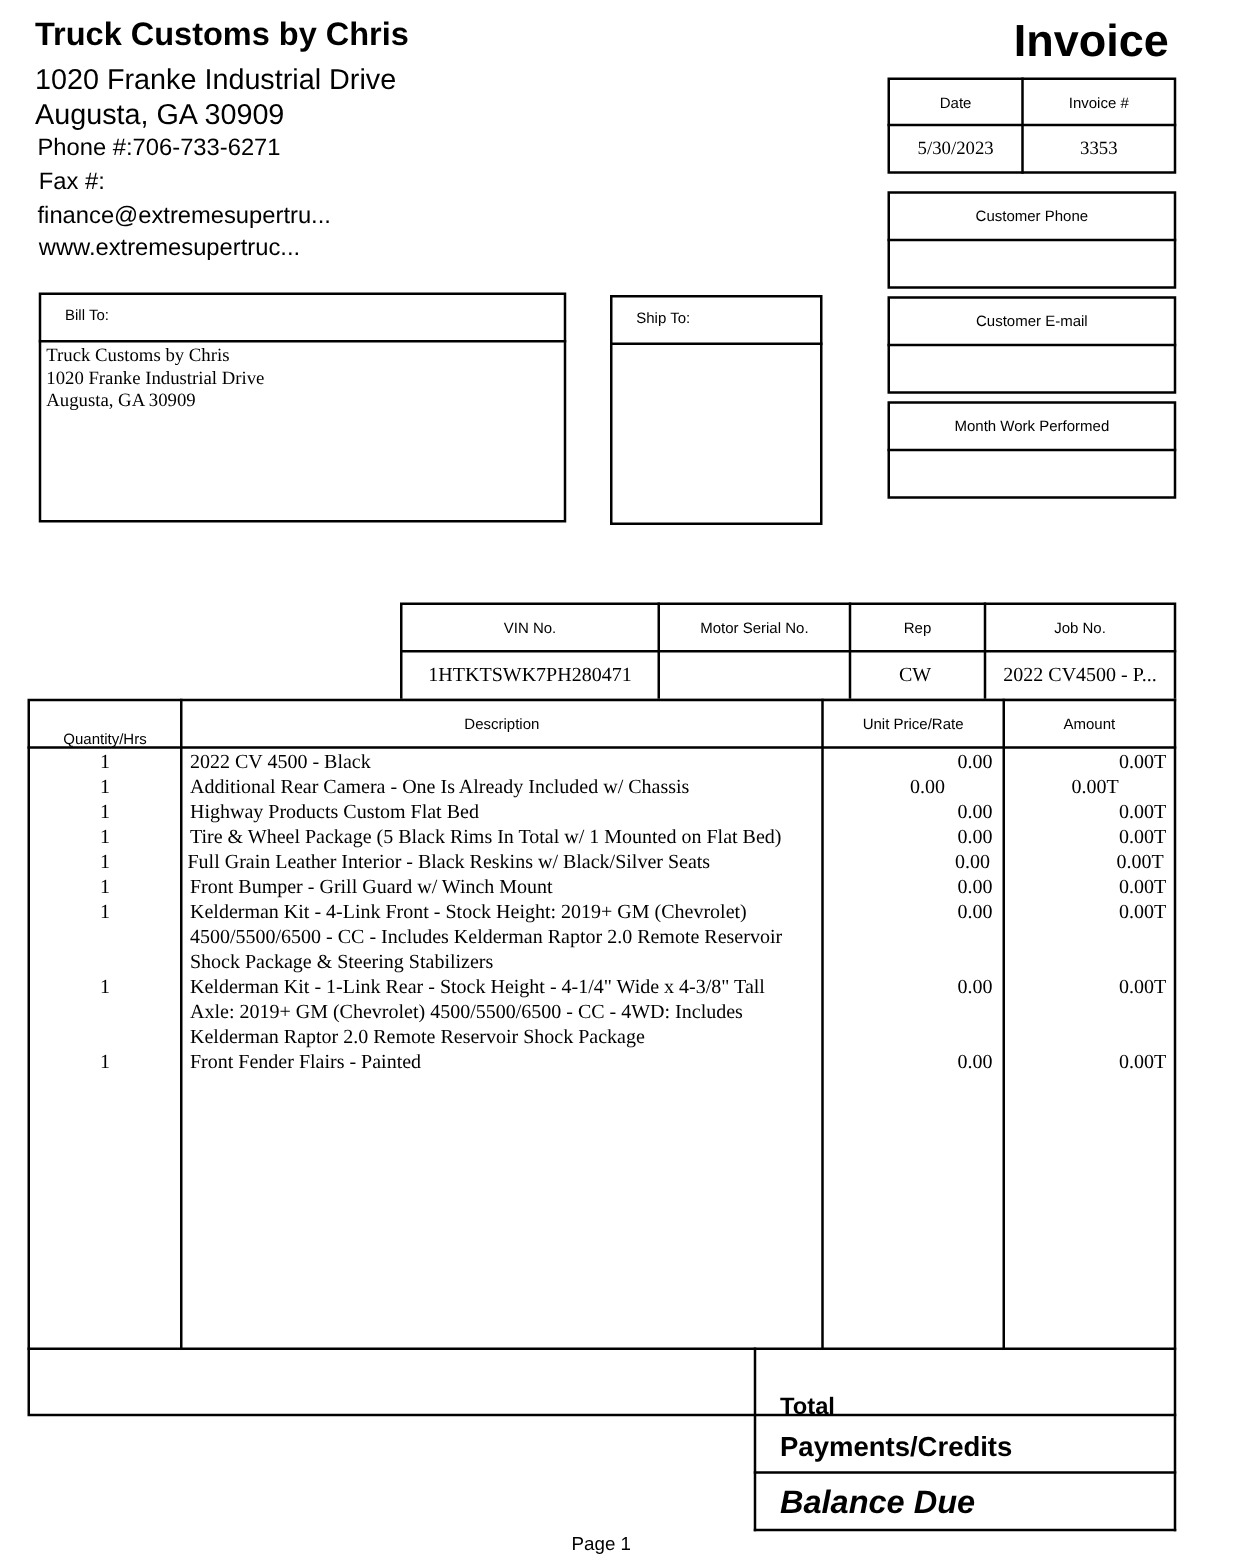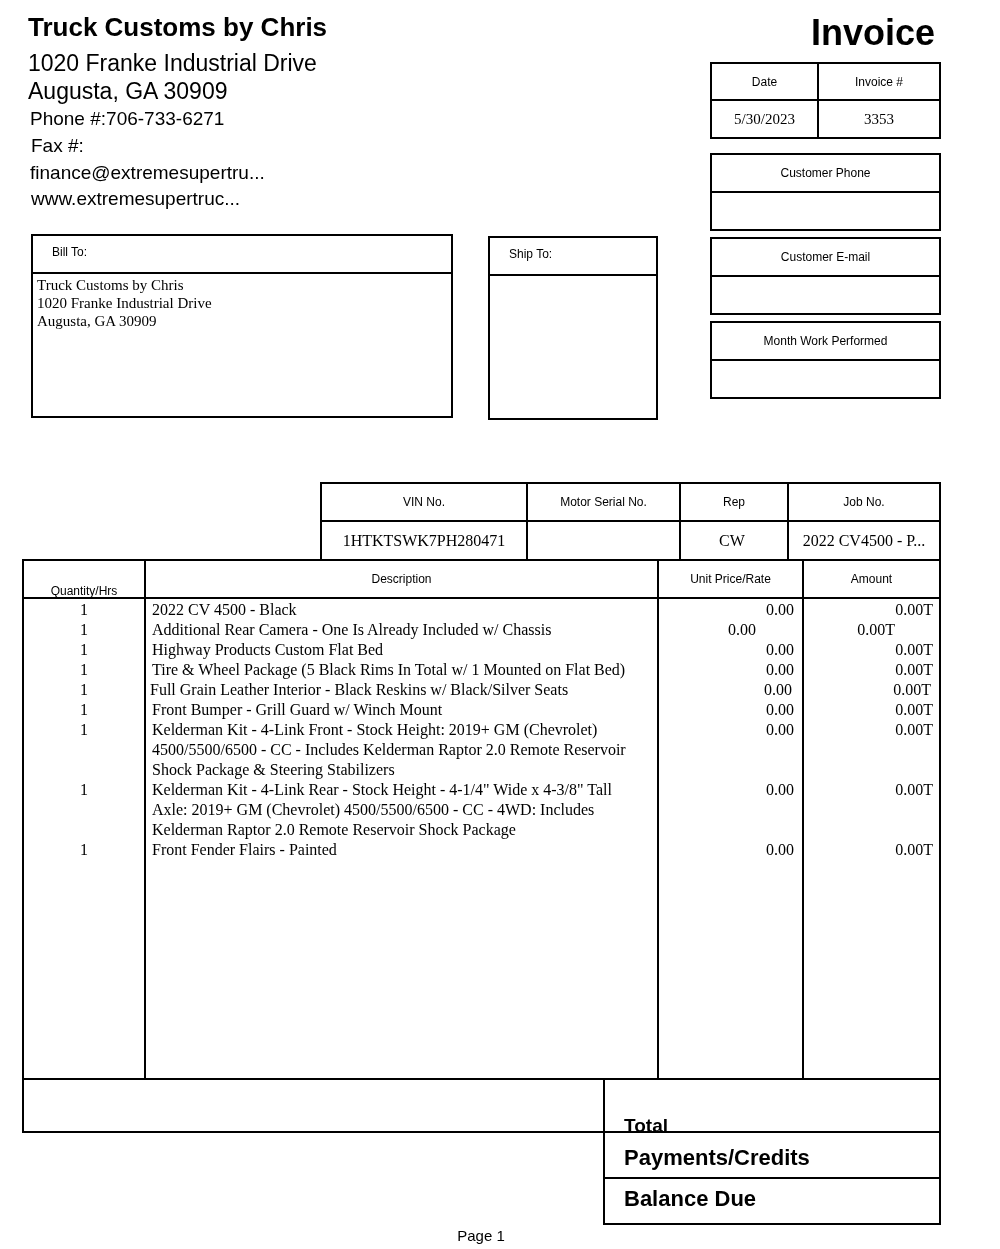--- a/index.html
+++ b/index.html
@@ -140,37 +140,37 @@
       <div style="width: 141px; text-align: right; padding-right: 6px; box-sizing: border-box;">0.00T</div>
     </div>
     <div style="display: flex; font-family: &quot;Liberation Serif&quot;, serif; font-size: 16px; line-height: 20px; align-items: flex-start;">
       <div style="width: 120px; text-align: center;">1</div>
       <div style="padding-left: 6px; padding-right: 12px; box-sizing: border-box; margin-left: 2px; width: 513px;">Kelderman Kit - 4-Link Front - Stock Height: 2019+ GM (Chevrolet) 4500/5500/6500 - CC - Includes Kelderman Raptor 2.0 Remote Reservoir Shock Package &amp; Steering Stabilizers</div>
       <div style="width: 139px; text-align: right; padding-right: 4px; box-sizing: border-box;">0.00</div>
       <div style="width: 141px; text-align: right; padding-right: 6px; box-sizing: border-box;">0.00T</div>
     </div>
     <div style="display: flex; font-family: &quot;Liberation Serif&quot;, serif; font-size: 16px; line-height: 20px; align-items: flex-start;">
       <div style="width: 120px; text-align: center;">1</div>
-      <div style="padding-left: 6px; padding-right: 12px; box-sizing: border-box; margin-left: 2px; width: 513px;">Kelderman Kit - 4-Link Rear - Stock Height - 4-1/4" Wide x 4-3/8" Tall Axle: 2019+ GM (Chevrolet) 4500/5500/6500 - CC - 4WD: Includes Kelderman Raptor 2.0 Remote Reservoir Shock Package</div>
+      <div style="padding-left: 6px; padding-right: 12px; box-sizing: border-box; margin-left: 2px; width: 513px;">Kelderman Kit - 1-Link Rear - Stock Height - 4-1/4" Wide x 4-3/8" Tall Axle: 2019+ GM (Chevrolet) 4500/5500/6500 - CC - 4WD: Includes Kelderman Raptor 2.0 Remote Reservoir Shock Package</div>
       <div style="width: 139px; text-align: right; padding-right: 4px; box-sizing: border-box;">0.00</div>
       <div style="width: 141px; text-align: right; padding-right: 6px; box-sizing: border-box;">0.00T</div>
     </div>
     <div style="display: flex; font-family: &quot;Liberation Serif&quot;, serif; font-size: 16px; line-height: 20px; align-items: flex-start;">
       <div style="width: 120px; text-align: center;">1</div>
       <div style="padding-left: 6px; padding-right: 12px; box-sizing: border-box; margin-left: 2px; width: 513px;">Front Fender Flairs - Painted</div>
       <div style="width: 139px; text-align: right; padding-right: 4px; box-sizing: border-box;">0.00</div>
       <div style="width: 141px; text-align: right; padding-right: 6px; box-sizing: border-box;">0.00T</div>
     </div>
   </div>
 
 <div class="vline" style="left:603px; top:1078px; height:147px;"></div>
 <div class="vline" style="left:939px; top:1131px; height:94px;"></div>
 <div class="hline" style="left:603px; top:1177px; width:338px;"></div>
 <div class="hline" style="left:603px; top:1223px; width:338px;"></div>
 
 <div class="totals-label" style="top:1115px; font-size:19px;">Total</div>
 <div class="abs serif" style="left:800px; top:1095px; width:132px; text-align:right; font-size:16px;"></div>
 <div class="totals-label" style="top:1145px; font-size:22px;">Payments/Credits</div>
 <div class="abs serif" style="left:800px; top:1145px; width:132px; text-align:right; font-size:16px;"></div>
-<div class="totals-label" style="top:1186px; font-size:22px;">Balance Due</div>
+<div class="totals-label" style="top:1186px; font-size:26px;font-style:italic;">Balance Due</div>
 <div class="abs serif" style="left:800px; top:1190px; width:132px; text-align:right; font-size:18px;"></div>
 
 <div class="abs" style="left:440px; top:1227px; width:82px; text-align:center; font-size:15px;">Page 1</div>
 
 </body></html>

